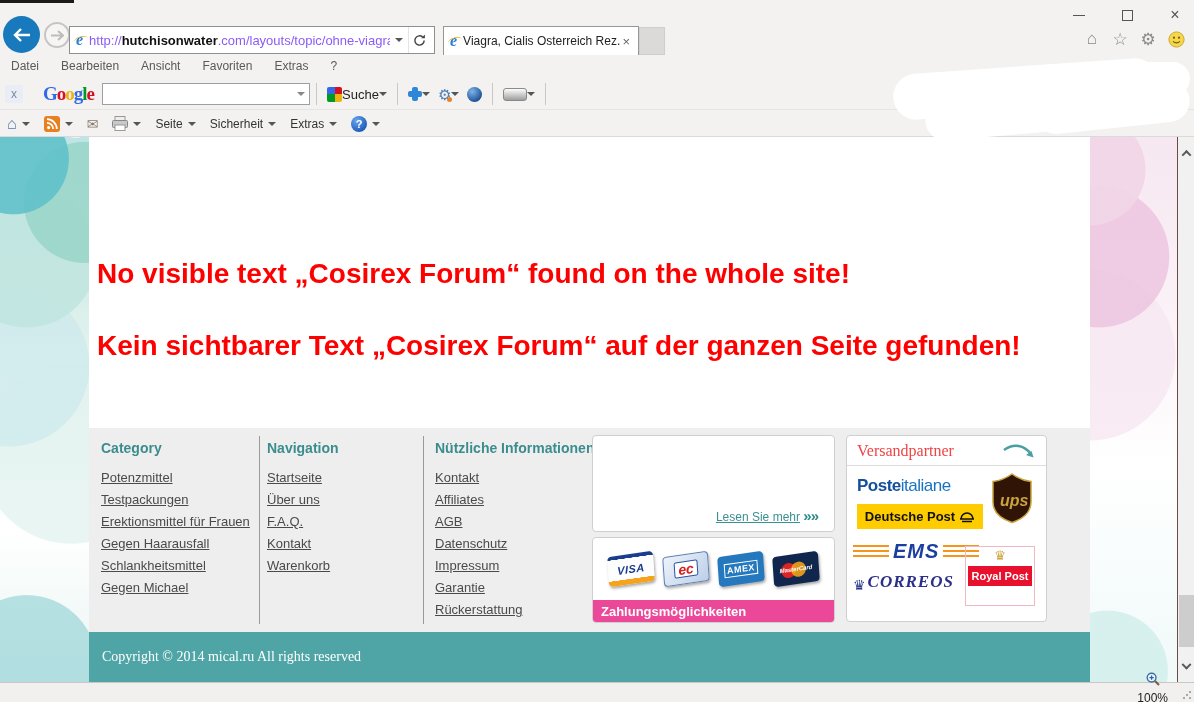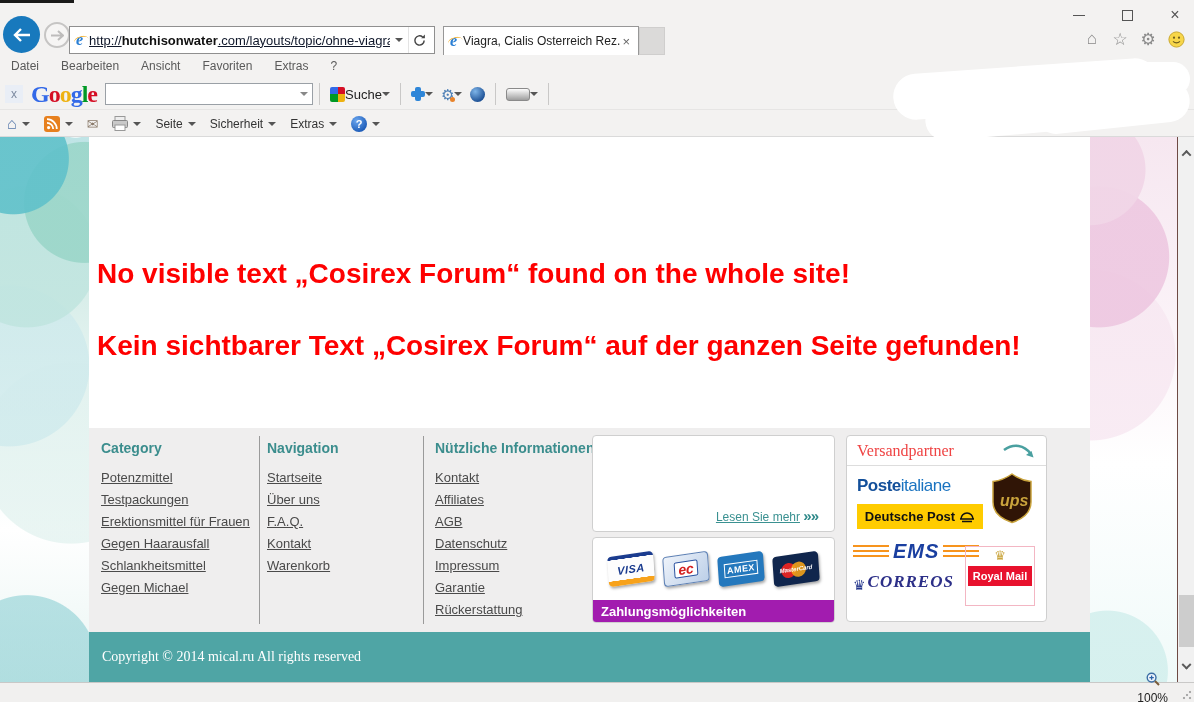--- a/index.html
+++ b/index.html
@@ -16,21 +16,21 @@
   .btn-back svg{display:block;}
   .btn-forward{position:absolute;left:44px;top:22px;width:26px;height:26px;border-radius:50%;
     border:2px solid #c6c5c4;background:#f6f5f4;display:flex;align-items:center;justify-content:center;}
   .addressbar{position:absolute;left:69px;top:26px;width:366px;height:28px;background:#fff;
     border:1px solid #8f8f8f;display:flex;align-items:center;padding:0 4px 0 6px;font-size:13px;}
   .ie-e{font-family:"Liberation Serif",serif;font-style:italic;font-weight:bold;
     color:#2a7fd4;font-size:16px;position:relative;margin-right:6px;line-height:1;}
   .ie-e::after{content:"";position:absolute;left:-2px;top:4px;width:15px;height:8px;
     border-top:1.5px solid #f2b02e;border-radius:50%;transform:rotate(-14deg);}
   .url{flex:1;white-space:nowrap;overflow:hidden;}
-  .url .proto,.url .path{color:#0f172a;text-decoration:underline;}
+  .url .proto,.url .path{color:#8b5cf6;}
   .url .domain{color:#111;font-weight:bold;}
   .ab-caret{width:18px;display:flex;justify-content:center;align-items:center;}
   .caret-down{width:0;height:0;border-left:4px solid transparent;border-right:4px solid transparent;
     border-top:4px solid #555;}
   .ab-refresh{width:22px;display:flex;justify-content:center;align-items:center;border-left:1px solid #e4e4e4;height:100%;}
   .tab{position:absolute;left:443px;top:26px;width:196px;height:29px;background:#fff;
     border:1px solid #979797;border-bottom:none;display:flex;align-items:center;padding:0 6px;font-size:12px;color:#222;}
   .tab-title{flex:1;white-space:nowrap;overflow:hidden;}
   .tab-close{color:#666;font-size:13px;padding:0 2px;cursor:pointer;}
   .newtab{position:absolute;left:639px;top:27px;width:26px;height:28px;background:#dbdad9;border:1px solid #cfcecd;}
@@ -43,21 +43,21 @@
   .qi{width:20px;height:20px;display:flex;align-items:center;justify-content:center;font-size:17px;cursor:pointer;}
 
   
   .menubar{position:absolute;left:0;top:57px;height:20px;display:flex;gap:0;font-size:12px;color:#5a5a5a;}
   .menubar .mi{padding:2px 11px;cursor:pointer;}
 
   
   .gtoolbar{position:absolute;left:0;top:79px;width:100%;height:31px;display:flex;align-items:center;border-bottom:1px solid #e6e5e4;}
   .gtb-close{margin-left:5px;width:18px;height:18px;background:#e9eef6;color:#7c8aa0;font-size:12px;
     display:flex;align-items:center;justify-content:center;cursor:pointer;}
-  .glogo{margin-left:8px;font-family:"Liberation Serif",serif;font-size:24px;font-weight:bold;letter-spacing:-1px;cursor:pointer;}
+  .glogo{margin-left:20px;font-family:"Liberation Serif",serif;font-size:19px;font-weight:bold;letter-spacing:-1px;cursor:pointer;}
   .gl0,.gl3{color:#3369e8;}.gl1,.gl5{color:#d50f25;}.gl2{color:#eeb211;}.gl4{color:#009925;}
   .gsearch{margin-left:8px;width:208px;height:22px;border:1px solid #9aa0a6;background:#fff;
     display:flex;align-items:center;padding:0 4px;}
   .gsearch input{flex:1;border:none;outline:none;font-size:12px;font-family:"Liberation Sans",sans-serif;}
   .vsep{width:1px;height:22px;background:#c9c8c7;margin:0 6px;}
   .gbtn{display:flex;align-items:center;padding:2px 4px;cursor:pointer;font-size:13px;color:#222;}
   .gquad{width:15px;height:15px;position:relative;border-radius:2px;overflow:hidden;}
   .gquad i{position:absolute;width:50%;height:50%;}
   .gquad .q1{left:0;top:0;background:#3369e8;}.gquad .q2{right:0;top:0;background:#d50f25;}
   .gquad .q3{left:0;bottom:0;background:#009925;}.gquad .q4{right:0;bottom:0;background:#eeb211;}
@@ -136,21 +136,21 @@
   .card.ec{background:linear-gradient(135deg,#eef3fa,#bccfe8);border:1px solid #5b7fb4;}
   .card.ec span{font-style:italic;font-weight:bold;font-size:14px;color:#d42222;
     background:#fff;padding:0 3px;border:1px solid #2a52a0;border-radius:2px;line-height:14px;}
   .card.amex{background:#2478bd;}
   .card.amex span{color:#fff;font-weight:bold;font-size:9px;border:1px solid #fff;padding:1px 2px;letter-spacing:.5px;}
   .card.mc{background:#10264d;}
   .card.mc::before,.card.mc::after{content:"";position:absolute;top:8px;width:15px;height:15px;border-radius:50%;}
   .card.mc::before{left:8px;background:#dd2424;}
   .card.mc::after{left:18px;background:#f2a21a;opacity:.9;}
   .card.mc span{position:relative;z-index:2;color:#fff;font-size:6px;font-style:italic;font-weight:bold;}
-  .pay-label{position:absolute;left:0;right:0;bottom:0;height:22px;background:#a21caf;color:#fff;
+  .pay-label{position:absolute;left:0;right:0;bottom:0;height:22px;background:#ec4899;color:#fff;
     font-size:13px;font-weight:bold;display:flex;align-items:center;padding-left:8px;}
 
   .shipping{left:757px;top:7px;width:201px;height:187px;}
   .ship-head{height:30px;border-bottom:1px solid #ddd;display:flex;align-items:center;justify-content:space-between;padding:0 10px;}
   .ship-title{font-family:"Liberation Serif",serif;font-size:16px;color:#ef4444;}
   .logo{position:absolute;cursor:default;}
   .poste{left:10px;top:40px;font-size:17px;letter-spacing:-.5px;}
   .poste b{color:#134f9a;}
   .poste span{color:#1a73c0;}
   .ups{left:143px;top:36px;width:44px;height:52px;}
@@ -442,21 +442,21 @@
             <span class="lines"></span>
             <span class="word">EMS</span>
             <span class="lines"></span>
           </div>
           <div class="logo correos">
             <span class="crown">♛</span>
             <span class="word">CORREOS</span>
           </div>
           <div class="logo royal">
             <span class="crown">♛</span>
-            <span class="rbox">Royal Mail</span>
+            <span class="rbox">Royal Post</span>
           </div>
         </div>
       </div>
 
       <div class="copyright">Copyright © 2014 mical.ru All rights reserved</div>
     </div>
 
     <div class="scrollbar">
       <span class="sb-btn sb-up">
           <span class="chev up"></span>

